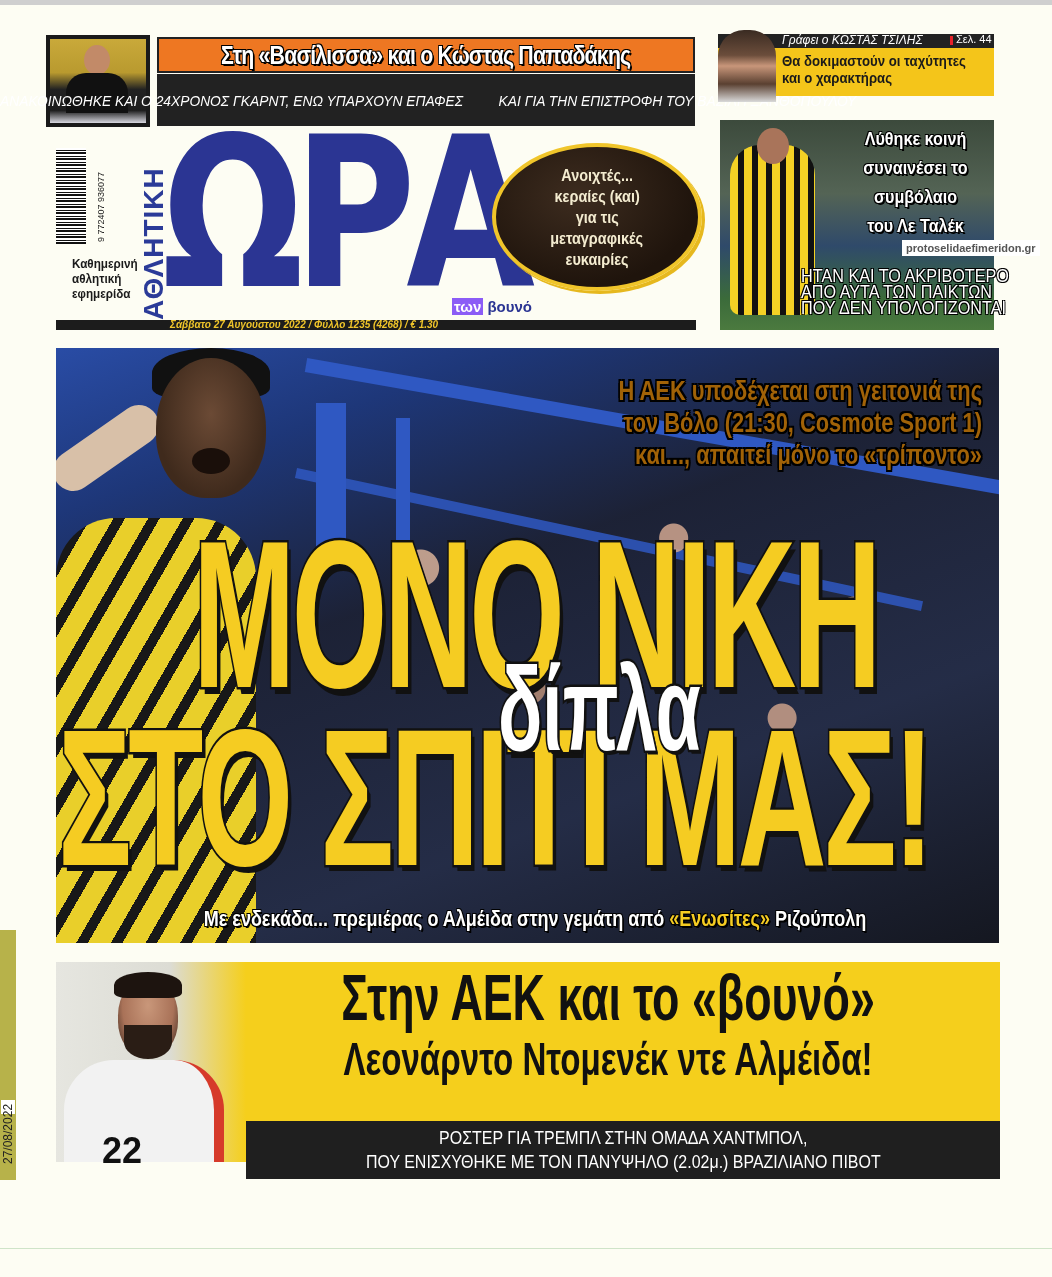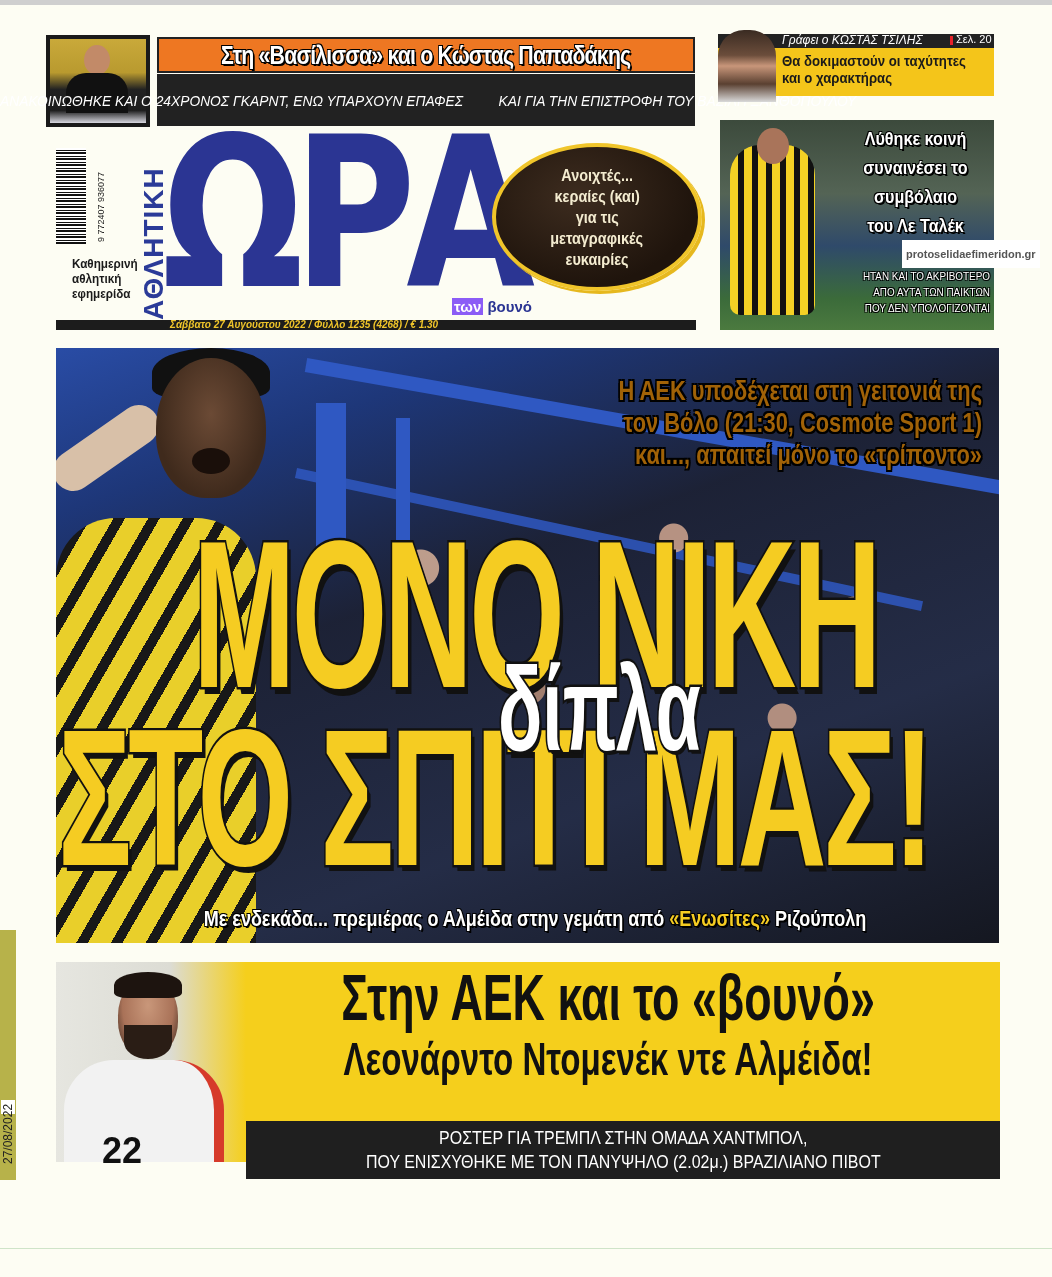--- a/index.html
+++ b/index.html
@@ -32,23 +32,23 @@
   #col-body { left:718px; top:48px; width:276px; height:48px; background:#f4c51a; }
   #col-photo { left:718px; top:30px; width:58px; height:72px; background: linear-gradient(180deg,#3a2b22 0%,#6b4d3b 35%,#c8967a 50%,#5a4031 75%,#d9d9d9 100%); border-radius: 26px 26px 0 0; }
   #col-title { left:782px; top:52px; font-size:15px; font-weight:bold; color:#1a1a1a; line-height:17px; width:210px; transform:scaleX(0.88); transform-origin:left top; white-space:nowrap; }
 
   
   #story2-photo { left:720px; top:120px; width:274px; height:210px; background: linear-gradient(180deg,#3c4a3c 0%,#546455 35%,#2f4a6a 60%,#3b6b3a 85%,#4b7a3f 100%); overflow:hidden; }
   #story2-player { left:730px; top:145px; width:85px; height:170px; background: repeating-linear-gradient(90deg,#f3d125 0 8px,#111 8px 14px); border-radius: 30px 30px 10px 10px; }
   #story2-playerhead { left:757px; top:128px; width:32px; height:36px; border-radius:50%; background:#a9745a; }
   #story2-title { left:812px; top:124px; width:180px; text-align:center; color:#fff; font-weight:bold; font-size:19px; line-height:29px; text-shadow: 2px 2px 0 #000,-1px -1px 0 #000,1px -1px 0 #000,-1px 1px 0 #000; }
   #story2-title span { display:block; transform:scaleX(0.85); transform-origin:right; white-space:nowrap; }
-  #story2-sub { left:780px; top:268px; width:210px; text-align:right; color:#fff; font-size:11px; line-height:16px; text-shadow: 1px 1px 0 #000,-1px -1px 0 #000,1px -1px 0 #000,-1px 1px 0 #000; }
+  #story2-sub { left:780px; top:268px; width:210px; text-align:right; color:#fff; font-size:18px; line-height:16px; text-shadow: 1px 1px 0 #000,-1px -1px 0 #000,1px -1px 0 #000,-1px 1px 0 #000; }
   #story2-sub span { display:block; transform:scaleX(0.9); transform-origin:right; white-space:nowrap; }
-  #watermark { left:902px; top:240px; background:#fff; color:#555; font-size:11px; font-weight:bold; padding:8px 4px; white-space:nowrap; }
+  #watermark { left:902px; top:240px; background:#fff; color:#555; font-size:11px; font-weight:bold; padding:2px 4px; white-space:nowrap; }
 
   
   #barcode { left:56px; top:148px; width:30px; height:96px; background: repeating-linear-gradient(0deg,#111 0 2px,#fff 2px 3px,#111 3px 4px,#fff 4px 6px); }
   #barcode-digits { left:96px; top:242px; font-size:9px; color:#222; transform: rotate(-90deg); transform-origin:left top; white-space:nowrap; }
   #tagline { left:72px; top:256px; font-size:13px; font-weight:bold; color:#1a1a1a; line-height:15px; }
   #tagline span { display:block; transform:scaleX(0.9); transform-origin:left; white-space:nowrap; }
   #vertical-word { left:138px; top:320px; color:#2b3b98; font-weight:bold; font-size:28px; transform: rotate(-90deg); transform-origin:left top; letter-spacing:1px; white-space:nowrap; }
   #logo-omega { left:162px; top:110px; color:#2b3593; font-size:208px; font-weight:bold; line-height:1; letter-spacing:-12px; white-space:nowrap; transform:scaleX(0.8); transform-origin:left top; font-family:"DejaVu Sans", sans-serif; }
   #logo-sub { left:452px; top:298px; color:#2b3593; font-weight:bold; font-size:15px; white-space:nowrap; }
   #logo-sub .box { background:#8b5cf6; color:#fff; padding:0 2px; }
@@ -125,21 +125,21 @@
 </div>
 <div class="abs" id="promo-sub-bar">
   <span>ΑΝΑΚΟΙΝΩΘΗΚΕ ΚΑΙ Ο 24ΧΡΟΝΟΣ ΓΚΑΡΝΤ, ΕΝΩ ΥΠΑΡΧΟΥΝ ΕΠΑΦΕΣ</span>
   <span>ΚΑΙ ΓΙΑ ΤΗΝ ΕΠΙΣΤΡΟΦΗ ΤΟΥ ΒΑΣΙΛΗ ΞΑΝΘΟΠΟΥΛΟΥ</span>
 </div>
 
 <div class="abs" id="col-header"></div>
 <div class="abs" id="col-body"></div>
 <div class="abs" id="col-photo"></div>
 <div class="abs" id="col-byline">Γράφει ο ΚΩΣΤΑΣ ΤΣΙΛΗΣ</div>
-<div class="abs" id="col-page">Σελ. 20</div>
+<div class="abs" id="col-page">Σελ. 44</div>
 <div class="abs" id="col-title">
   <div>Θα δοκιμαστούν οι ταχύτητες</div>
   <div>και ο χαρακτήρας</div>
 </div>
 
 <div class="abs" id="story2-photo"></div>
 <div class="abs" id="story2-player"></div>
 <div class="abs" id="story2-playerhead"></div>
 <div class="abs" id="story2-title">
   <span>Λύθηκε κοινή</span>

